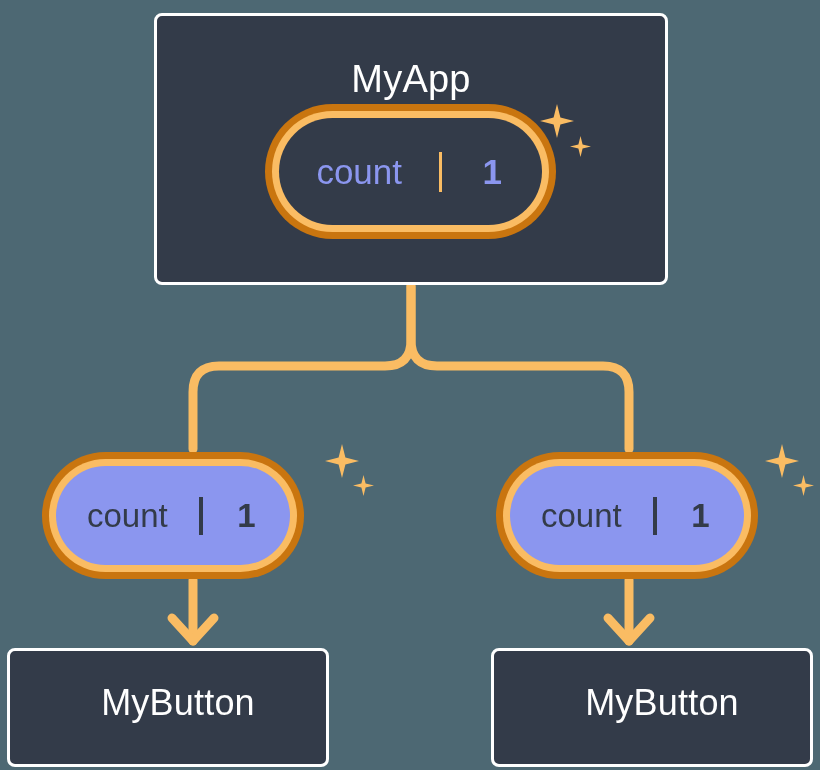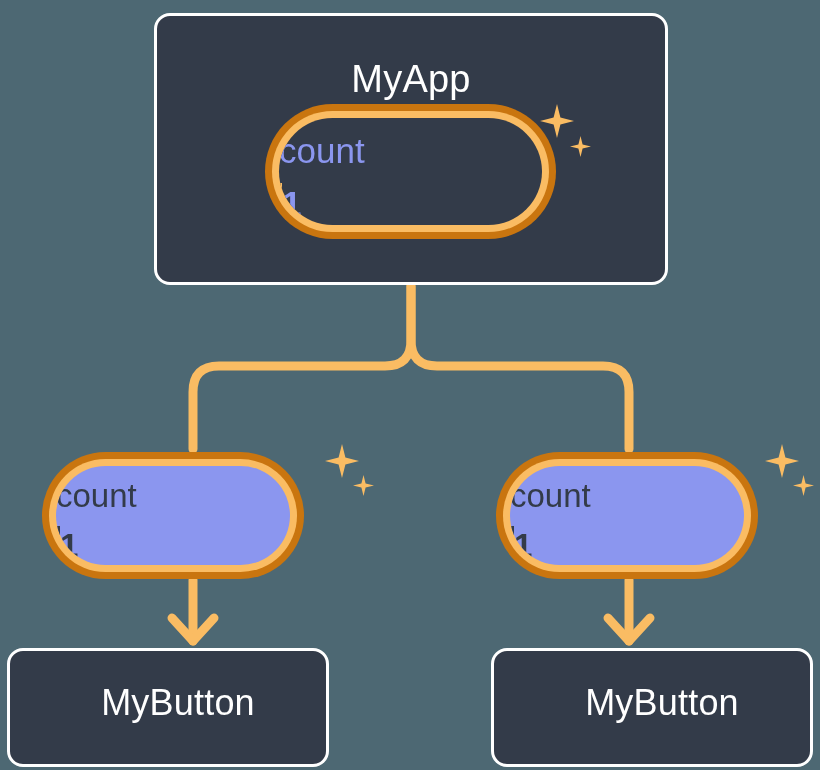--- a/index.html
+++ b/index.html
@@ -17,21 +17,21 @@
     position: relative;
     width: 820px;
     height: 770px;
   }
 
   
   .card {
     position: absolute;
     background: #333b49;
     border: 3px solid #ffffff;
-    border-radius: 16px;
+    border-radius: 8px;
     box-sizing: border-box;
   }
   .card-title {
     position: absolute;
     left: 0;
     width: 100%;
     text-align: center;
     color: #ffffff;
     font-weight: 400;
     letter-spacing: 0.2px;
@@ -82,23 +82,22 @@
     border-radius: 999px;
     background: #fabc63;          
     padding: 7px;
   }
   .pill-inner {
     box-sizing: border-box;
     width: 100%;
     height: 100%;
     border-radius: 999px;
     display: flex;
-    align-items: flex-start;
+    align-items: center;
     overflow: hidden;
-    flex-direction: column;
   }
   .pill-key, .pill-val {
     display: flex;
     align-items: center;
     justify-content: center;
     box-sizing: border-box;
   }
   .pill-key { flex: 0 0 61%; }
   .pill-val { flex: 1 1 auto; font-weight: 700; }
 

